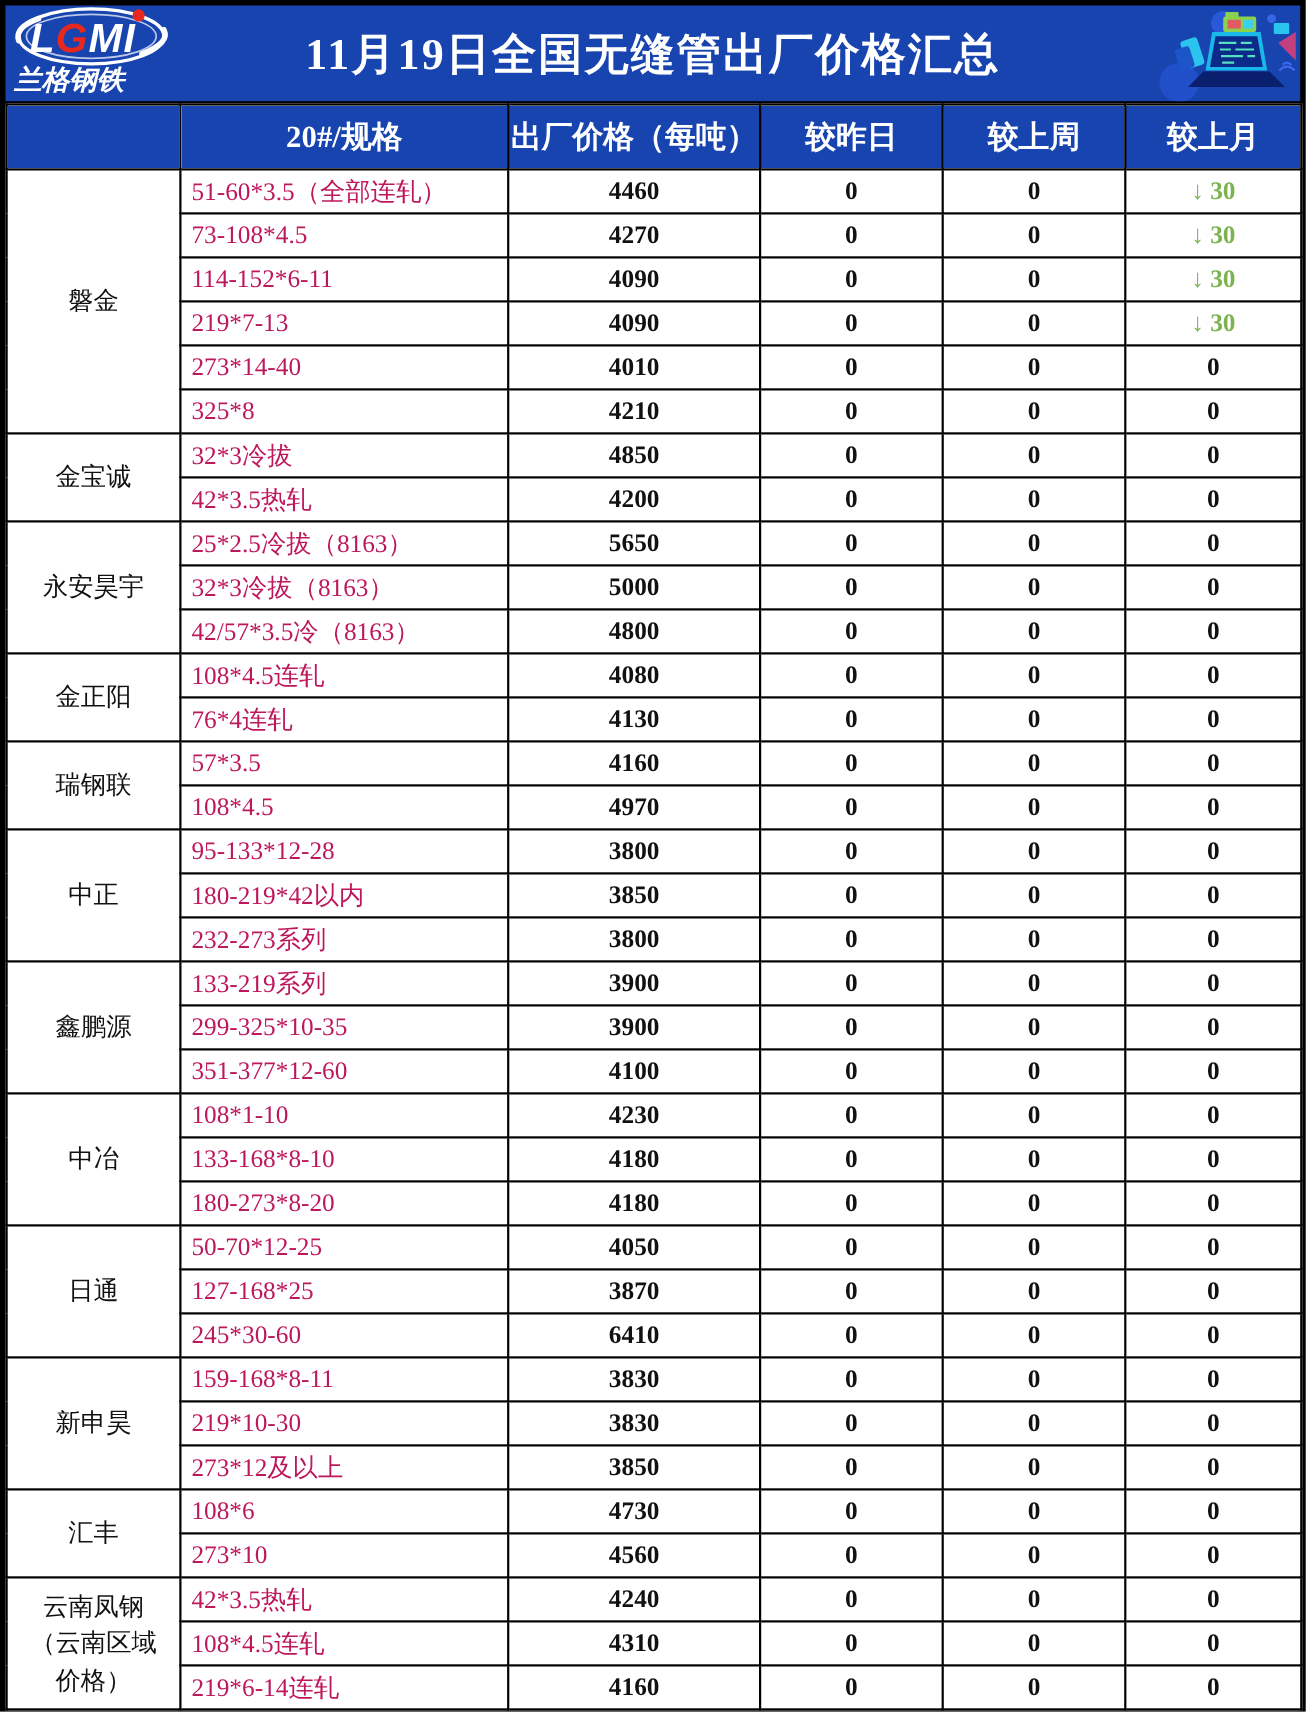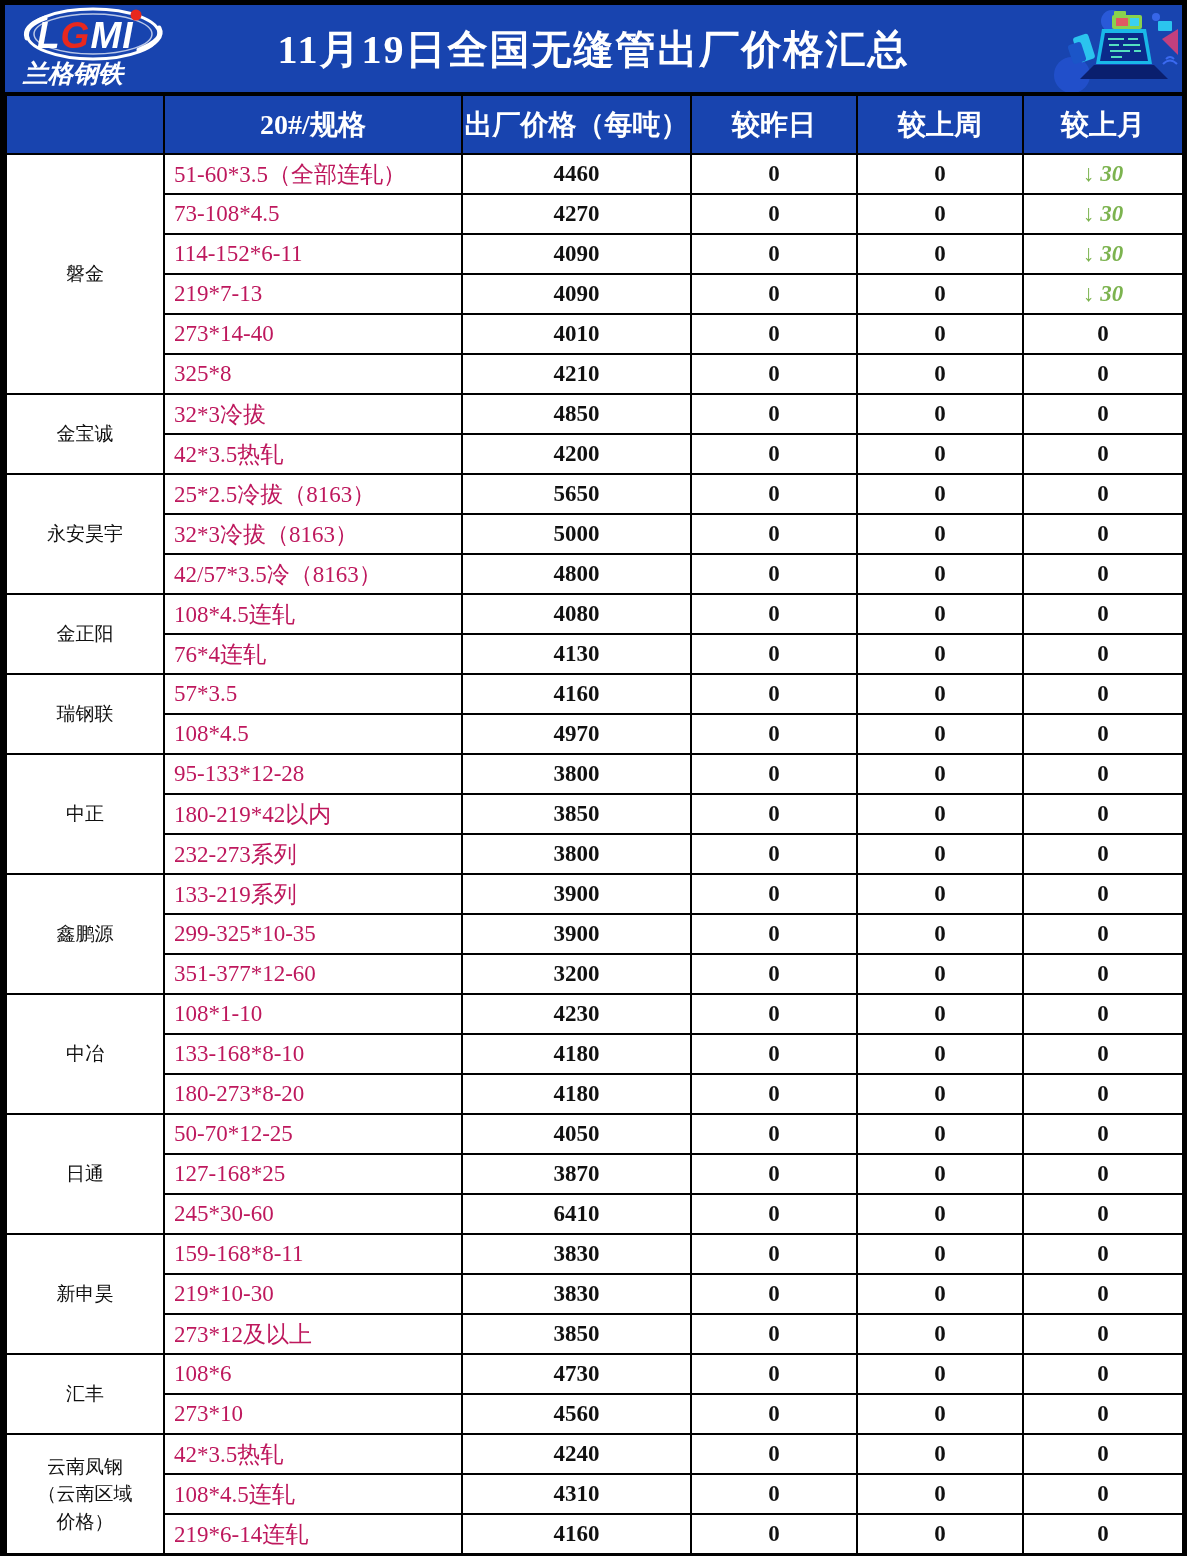--- a/index.html
+++ b/index.html
@@ -8,21 +8,21 @@
     background:#000;
     font-family:"Liberation Serif","DejaVu Serif",serif;
     position:relative;
     overflow:hidden;
   }
   .banner{
     position:absolute;top:5px;left:5px;right:5px;height:87px;
     background:#1844af;
     display:flex;align-items:center;
   }
-  .logo{margin-left:10px;flex:0 0 auto;}
+  .logo{flex:0 0 auto;}
   .banner-title{
     position:absolute;left:50%;top:50%;
     transform:translate(-50%,-50%);
     color:#fff;font-size:40px;font-weight:bold;
     letter-spacing:2px;white-space:nowrap;
   }
   .illustration{position:absolute;right:2px;top:2px;}
   .price-table{
     position:absolute;top:94px;left:5px;
     border-collapse:collapse;table-layout:fixed;
@@ -34,32 +34,32 @@
     overflow:hidden;
   }
   .price-table tr.hdr td{
     background:#1844af;color:#fff;
     font-weight:bold;font-size:28px;
     text-align:center;height:55px;
   }
   .price-table tr.body-row td{height:36px;}
   td.company{
     text-align:center;vertical-align:middle;
-    font-size:19px;color:#111;
+    font-size:23px;color:#111;
     white-space:pre-line;line-height:1.45;
   }
   td.spec{
     font-size:23px;color:#be185d;text-align:left;
     padding-left:9px;white-space:nowrap;
   }
   td.num{
     font-size:23px;color:#111;text-align:center;
     font-weight:bold;
   }
-  td.num.down{color:#7cb34f;font-style:italic;}
+  td.num.down{color:#7cb34f;}
 </style>
 </head>
 <body>
 
 <div class="banner">
   <div class="logo">
     <svg width="170" height="82" viewBox="0 0 170 82">
       <ellipse cx="78" cy="28" rx="66" ry="25" fill="none" stroke="#ffffff" stroke-width="3"></ellipse>
       <ellipse cx="78" cy="28" rx="59" ry="20" fill="none" stroke="#ffffff" stroke-width="1.5" opacity="0.7"></ellipse>
       <path d="M 12 32 Q 8 20 30 12" fill="none" stroke="#ffffff" stroke-width="5" stroke-linecap="round"></path>
@@ -262,21 +262,21 @@
       </tr>
       <tr class="body-row">
         <td class="spec">299-325*10-35</td>
         <td class="num">3900</td>
         <td class="num">0</td>
         <td class="num">0</td>
         <td class="num">0</td>
       </tr>
       <tr class="body-row">
         <td class="spec">351-377*12-60</td>
-        <td class="num">3200</td>
+        <td class="num">4100</td>
         <td class="num">0</td>
         <td class="num">0</td>
         <td class="num">0</td>
       </tr>
       <tr class="body-row">
         <td class="company" rowspan="3">中冶</td>
         <td class="spec">108*1-10</td>
         <td class="num">4230</td>
         <td class="num">0</td>
         <td class="num">0</td>

